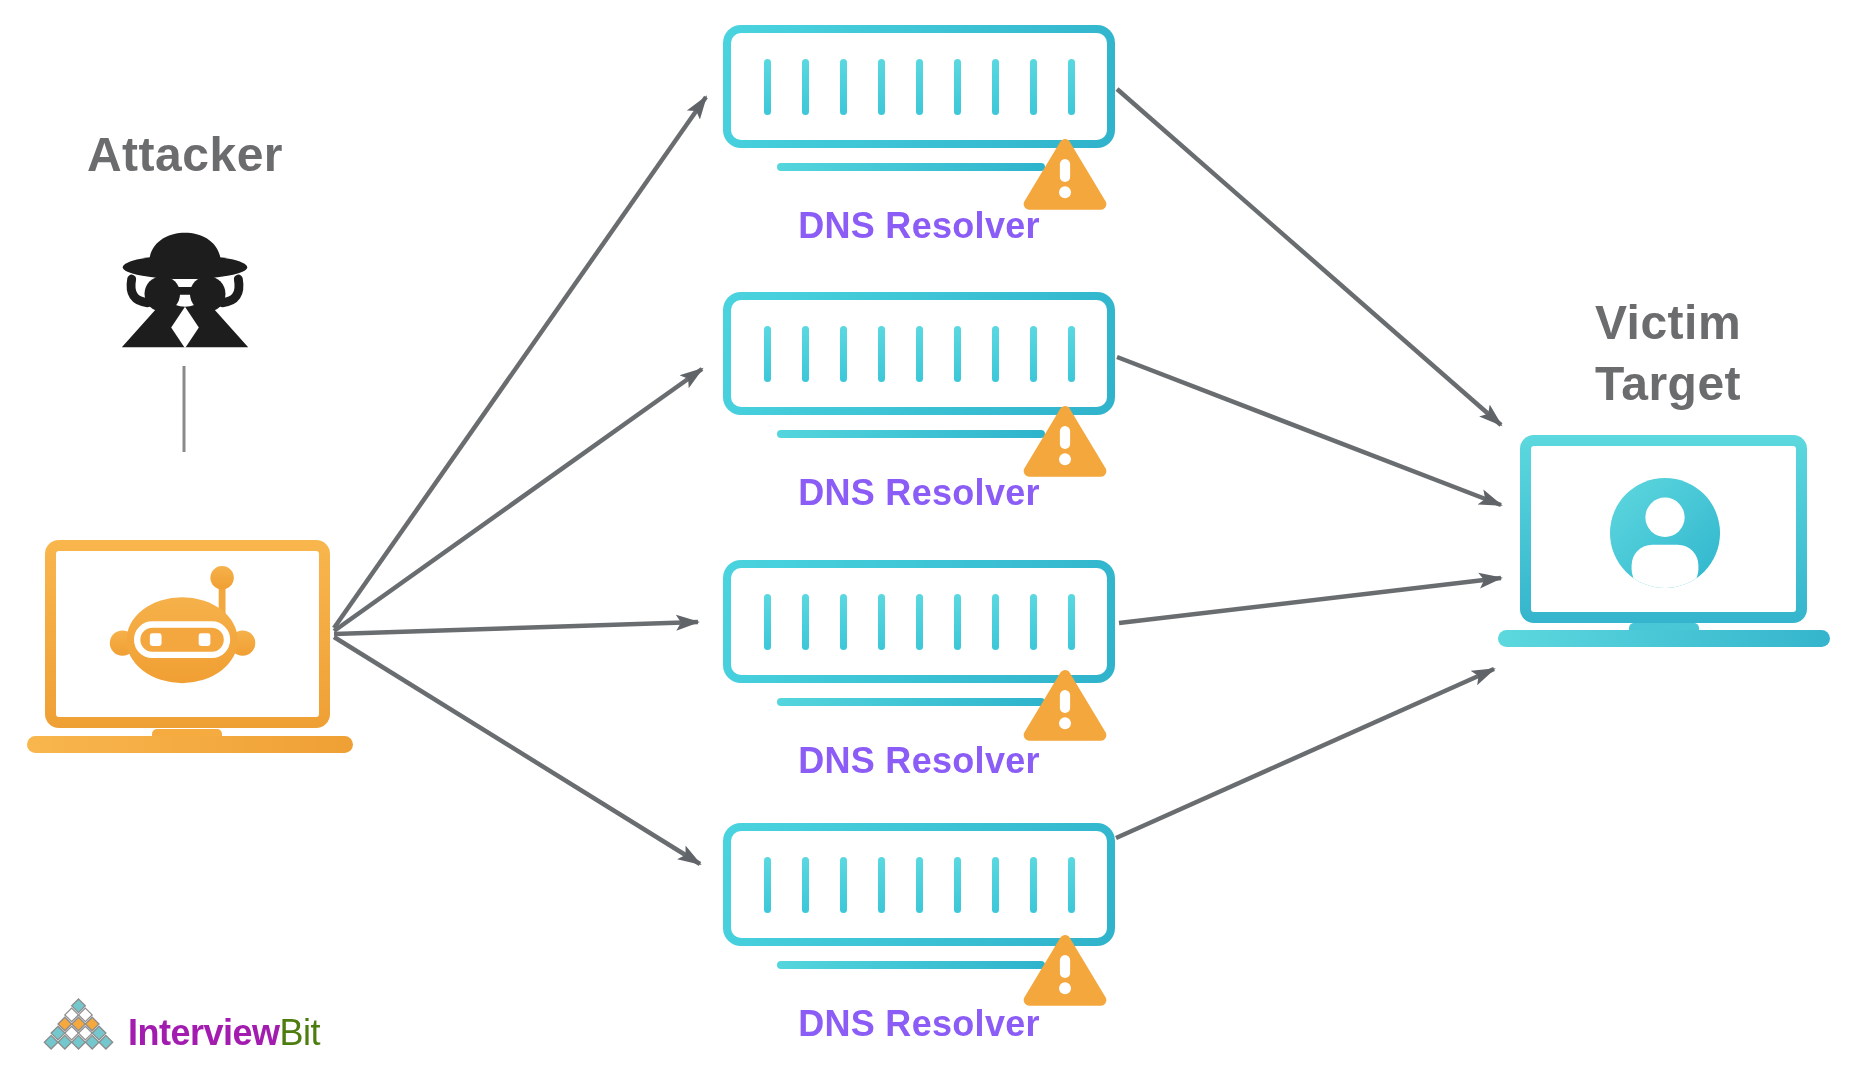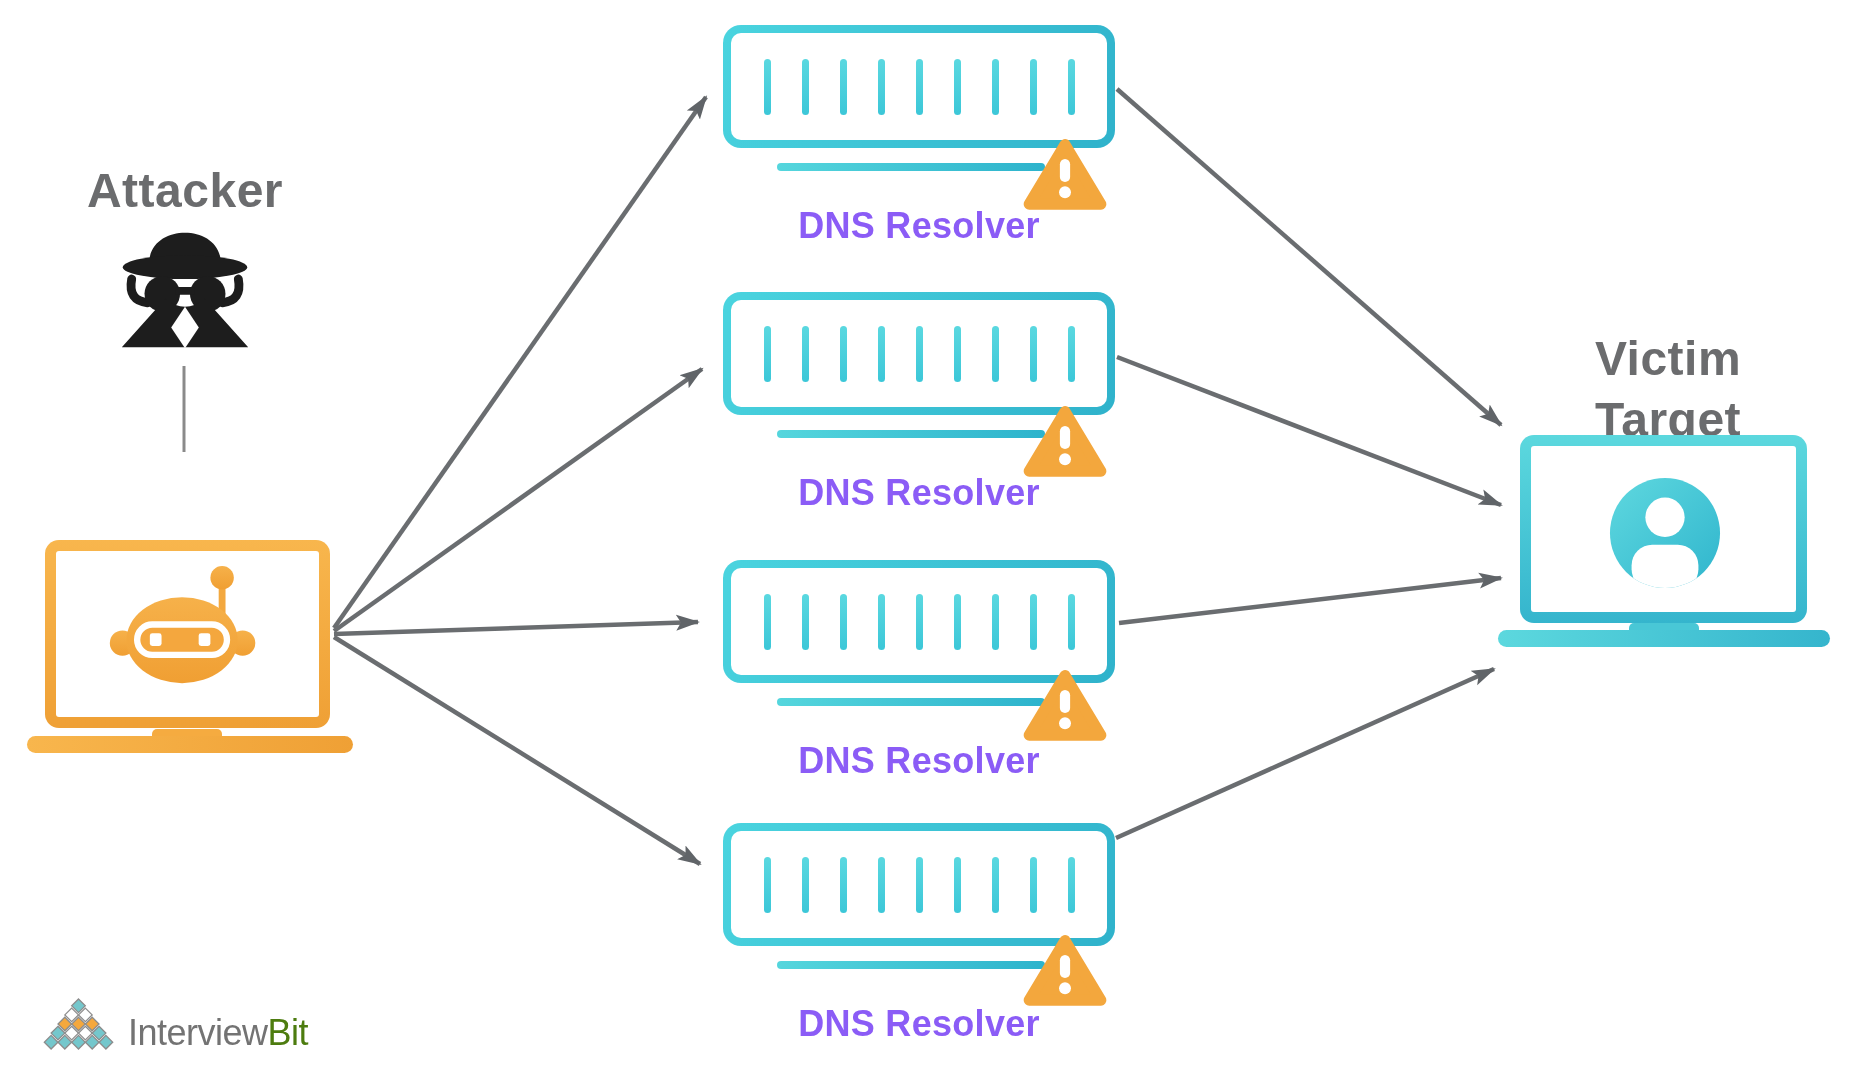--- a/index.html
+++ b/index.html
@@ -3,21 +3,21 @@
 <meta charset="utf-8">
 <style>
   html,body { margin:0; padding:0; background:#ffffff; }
   .stage {
     position:relative; width:1852px; height:1081px; background:#ffffff;
     font-family:"Liberation Sans", sans-serif; overflow:hidden;
   }
   .abs { position:absolute; }
   .big-label {
     position:absolute; font-weight:bold; font-size:48px; color:#6b6c6e;
-    text-align:center; letter-spacing:0.5px; line-height:61px;margin-top:36px;
+    text-align:center; letter-spacing:0.5px; line-height:61px;
   }
   .dns-label {
     position:absolute; left:723px; width:392px; text-align:center;
     font-weight:bold; font-size:36px; color:#8b5cf6; letter-spacing:0.3px;
   }
   .server-box {
     position:absolute; left:723px; width:392px; height:123px;
     box-sizing:border-box; border:8px solid transparent; border-radius:18px;
     background:linear-gradient(#fff,#fff) padding-box,
                linear-gradient(115deg,#4ad4df,#2fb2cb) border-box;
@@ -54,21 +54,21 @@
   .laptop-base.bot { left:27px; top:736px; width:326px;
     background:linear-gradient(90deg,#f8b64d,#efa035); }
   .laptop-base.target { left:1498px; top:630px; width:332px;
     background:linear-gradient(90deg,#5cd8de,#35b5cd); }
   .laptop-bump { position:absolute; height:9px; border-radius:5px 5px 0 0; z-index:2; }
   .laptop-bump.bot { left:152px; top:729px; width:70px; background:#f5ab40; }
   .laptop-bump.target { left:1629px; top:623px; width:70px; background:#49c7d6; }
   .arrow-layer { position:absolute; left:0; top:0; z-index:4; pointer-events:none; }
   .icon-layer { z-index:3; }
   .logo-text { position:absolute; left:128px; top:1012px; font-size:36px; letter-spacing:-0.5px; }
-  .logo-text .primary { font-weight:normal; color:#737373; }
+  .logo-text .primary { font-weight:bold; color:#a21caf; }
   .logo-text .secondary { font-weight:normal; color:#4d7c0f; }
 </style>
 </head>
 <body>
 
 <div class="stage">
 
   <svg class="arrow-layer" width="1852" height="1081" viewBox="0 0 1852 1081">
     <defs>
       <marker id="ah" markerUnits="userSpaceOnUse" markerWidth="26" markerHeight="20" refX="22" refY="9" orient="auto">

